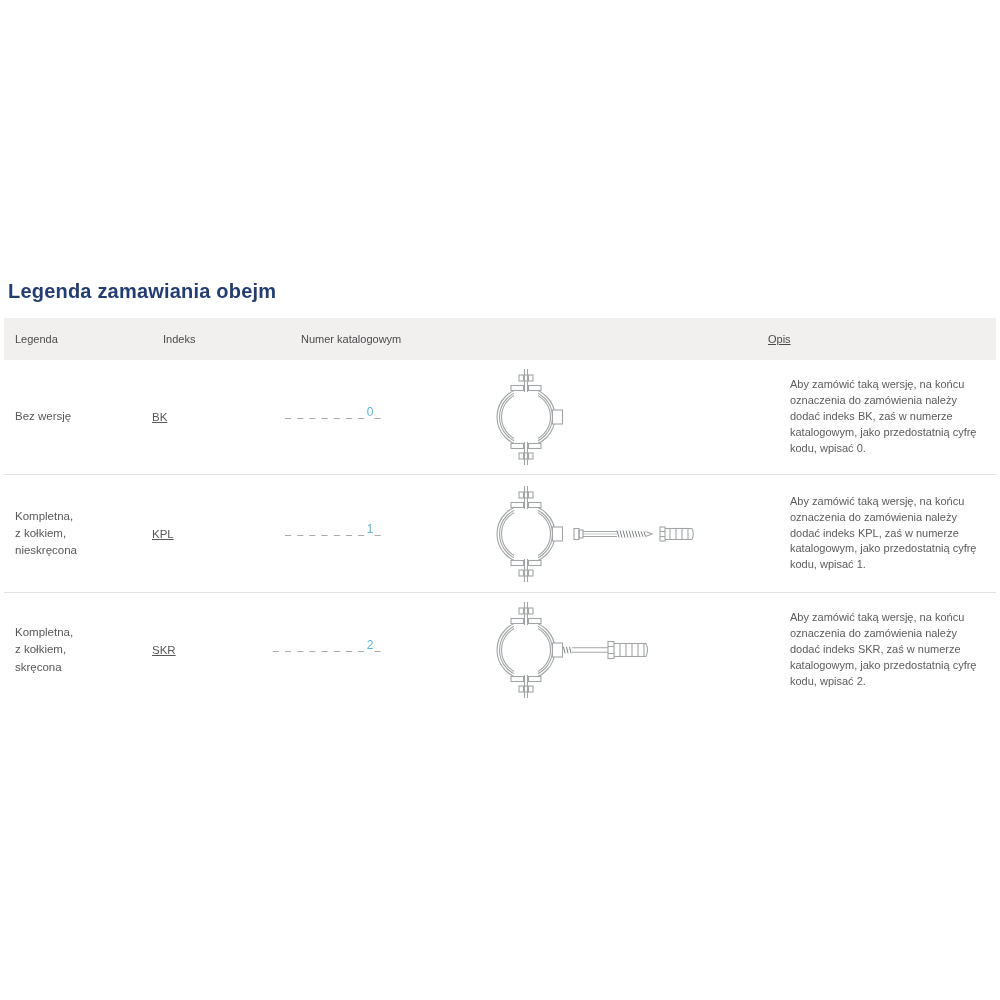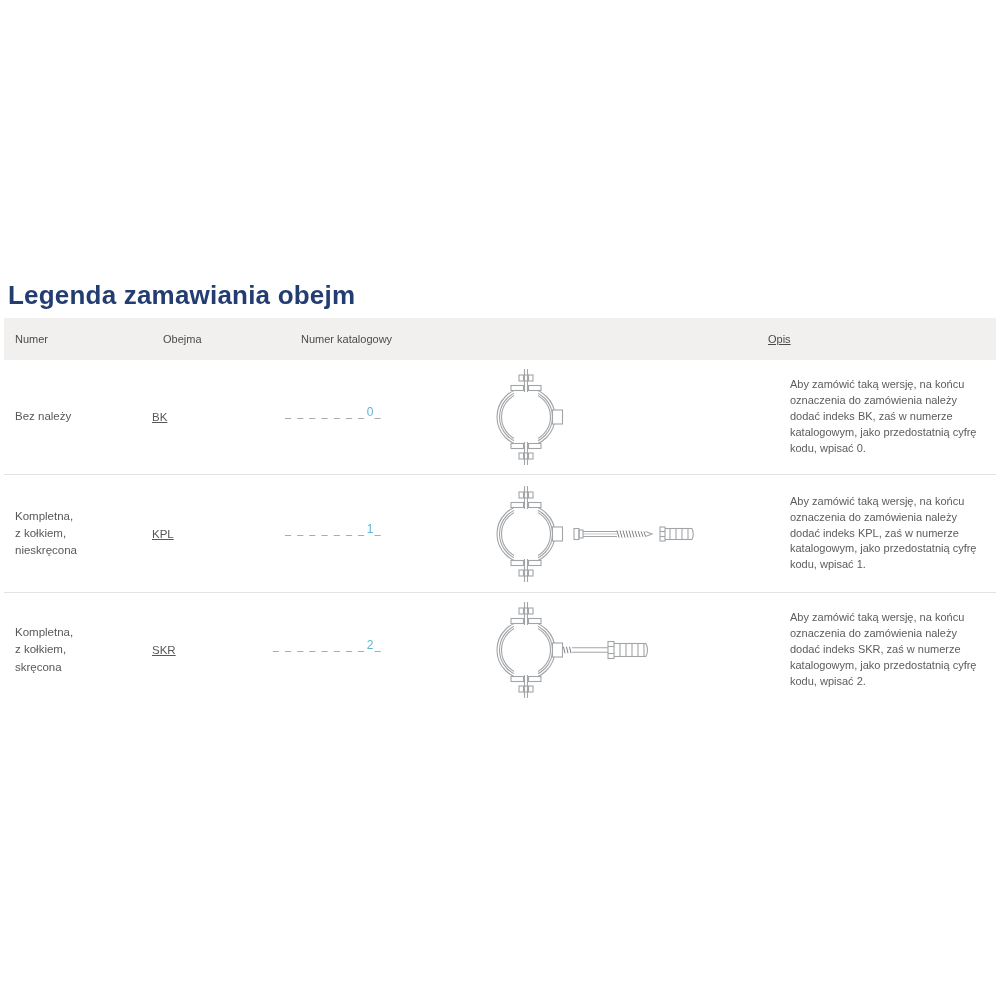--- a/index.html
+++ b/index.html
@@ -6,21 +6,21 @@
   .page{
     position:relative;
     width:1000px;height:1000px;
     background:#fff;
     font-family:"Liberation Sans", sans-serif;
     overflow:hidden;
   }
   .page-title{
     position:absolute;left:8px;top:280px;
     margin:0;
-    font-size:26px;font-weight:bold;color:#233d72;
+    font-size:20px;font-weight:bold;color:#233d72;
     letter-spacing:.2px;
   }
   .grid-cols{
     display:grid;
     grid-template-columns:148px 138px 156px 322px auto;
   }
   .table-header{
     position:absolute;left:4px;right:4px;top:318px;height:42px;
     background:#f1f0ee;
     align-items:center;
@@ -58,31 +58,31 @@
   svg{display:block;}
 </style>
 </head>
 <body>
 
 <div class="page">
 
   <h1 class="page-title">Legenda zamawiania obejm</h1>
 
   <div class="table-header grid-cols">
-    <div class="th">Numer</div>
-    <div class="th">Obejma</div>
-    <div class="th">Numer katalogowy</div>
+    <div class="th">Legenda</div>
+    <div class="th">Indeks</div>
+    <div class="th">Numer katalogowym</div>
     <div></div>
     <div class="th th-opis">Opis</div>
   </div>
 
   <div class="table-body">
 
     <div class="row row-1 grid-cols">
-      <div class="cell-obejma">Bez należy</div>
+      <div class="cell-obejma">Bez wersję</div>
       <div class="cell-indeks">BK</div>
       <div class="cell-catalog">
         <span class="dash">– – – – – – –</span>
         <span class="digit">0</span>
         <span class="dash">–</span>
       </div>
       <div class="cell-illustration">
 
         <svg width="80" height="104" viewBox="0 0 80 104">
           <g fill="none" stroke="#a2a5a8" stroke-width="1.1">

